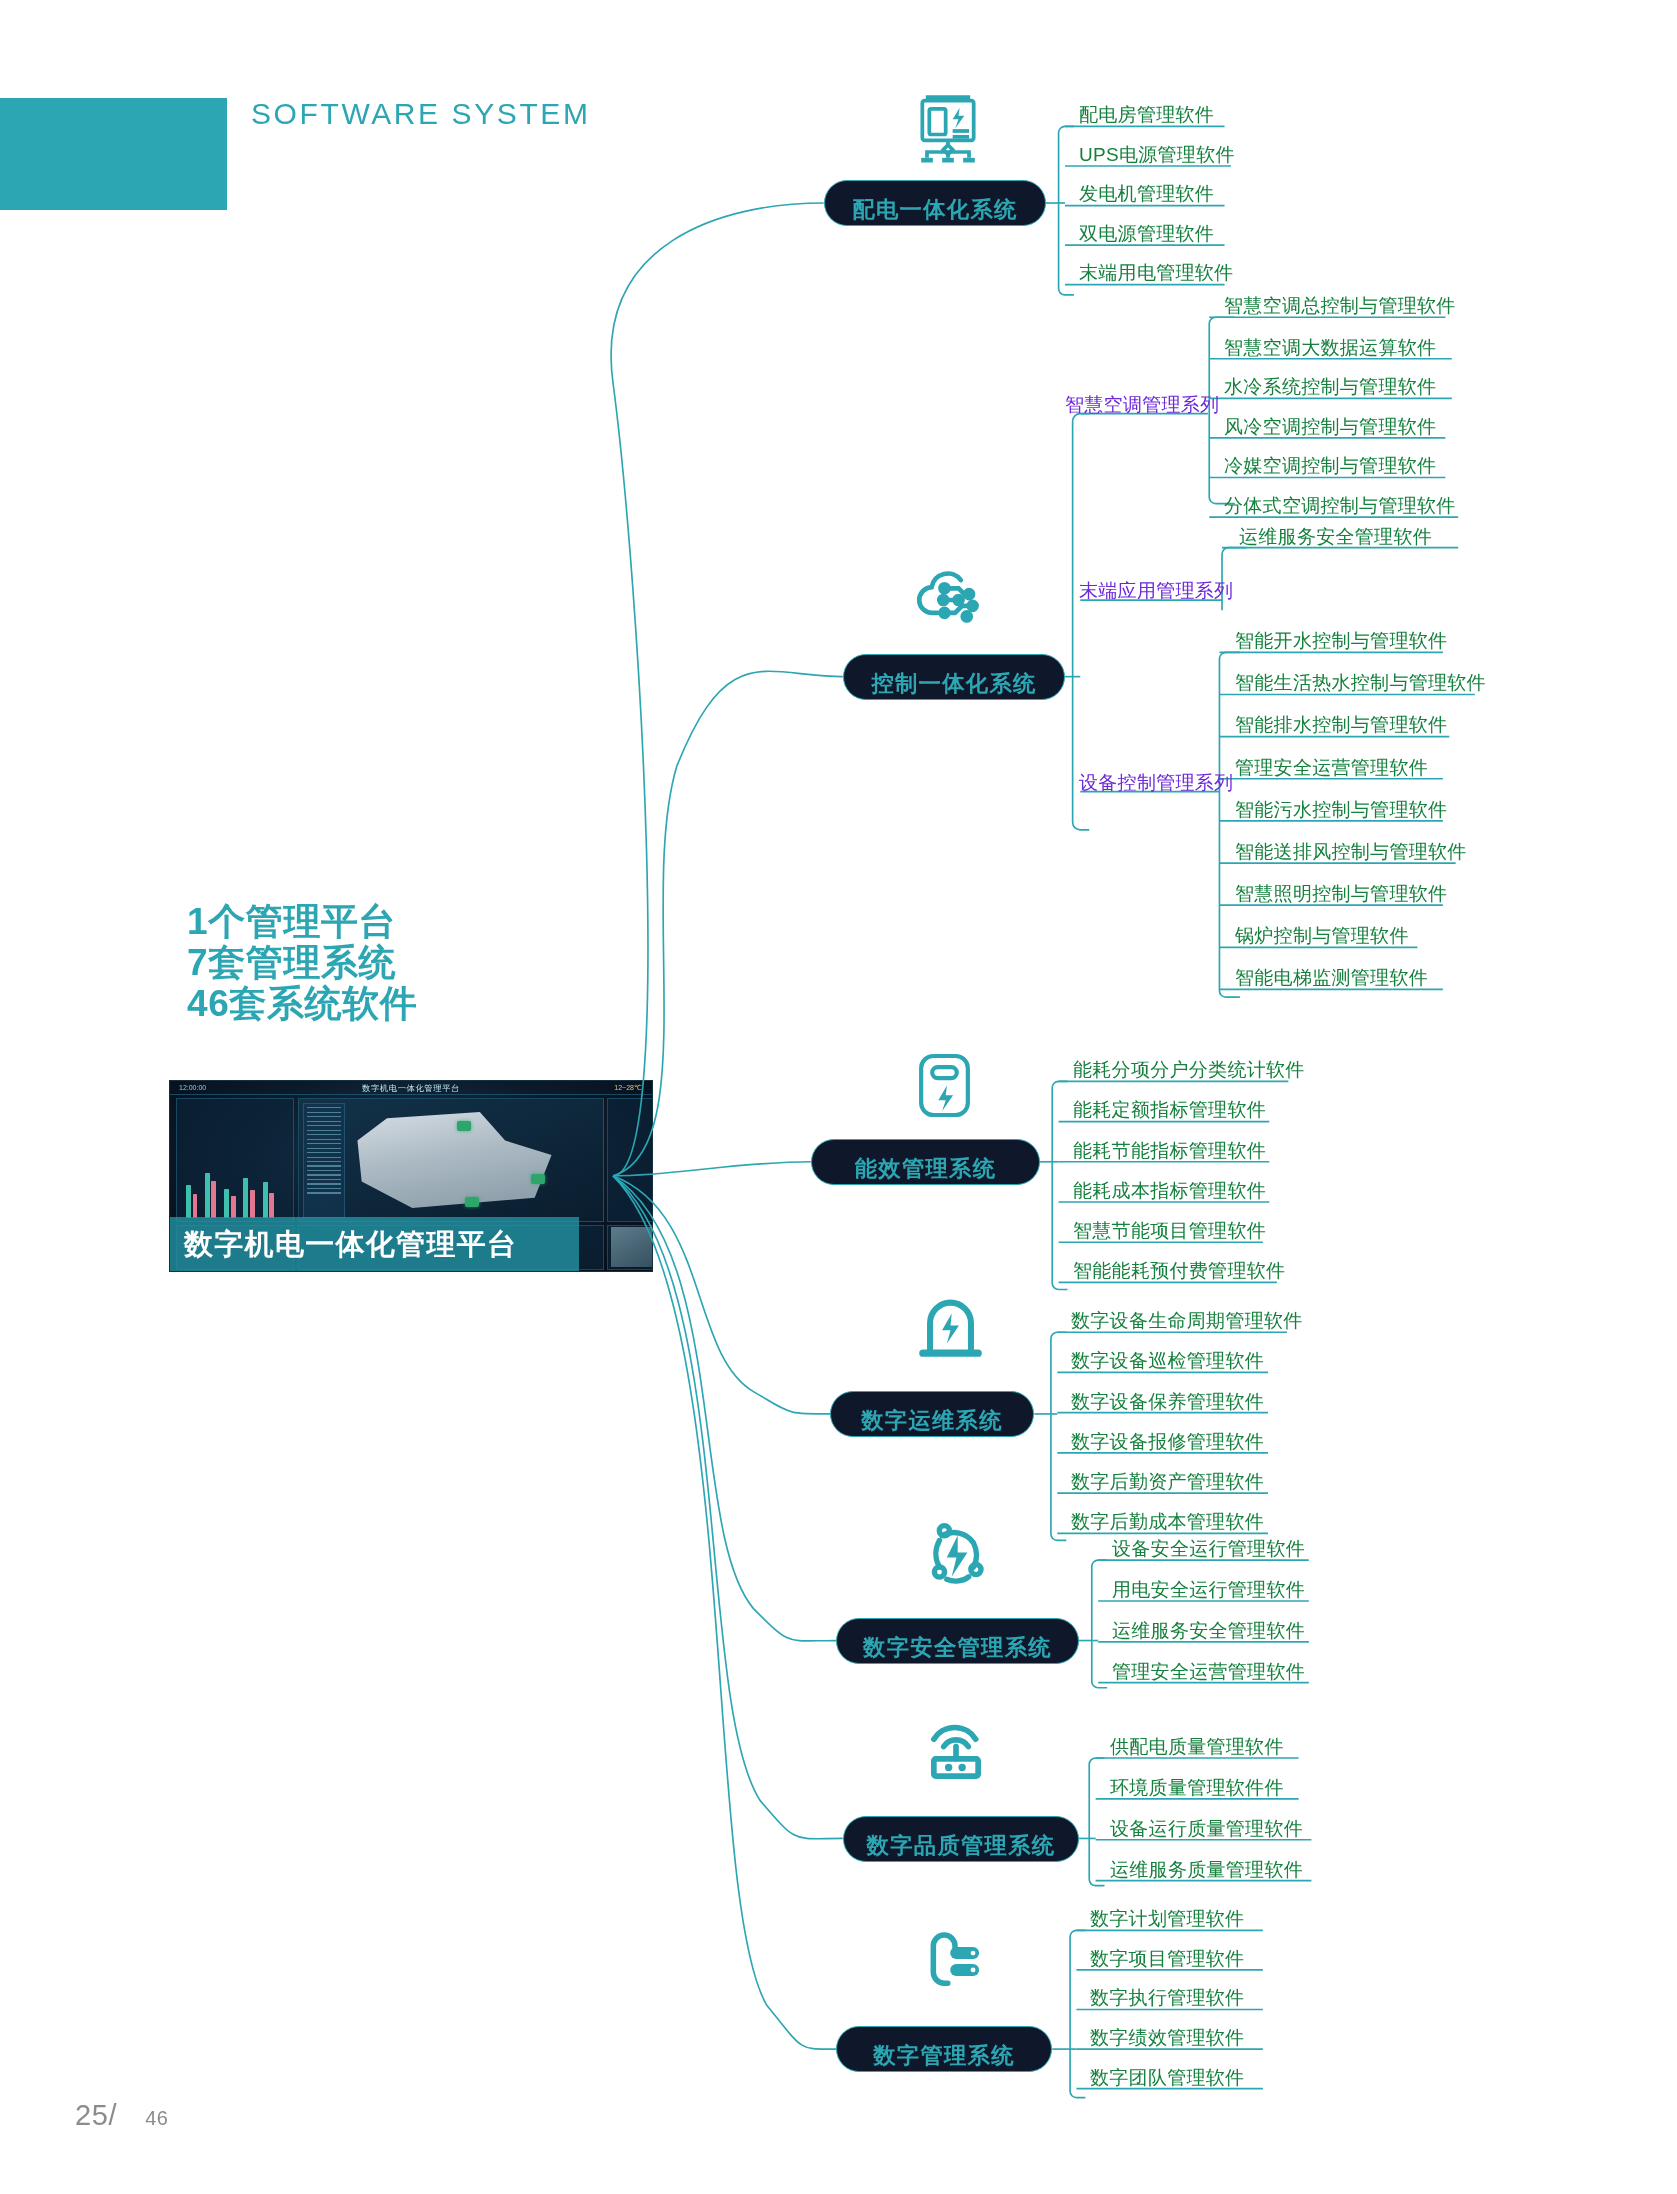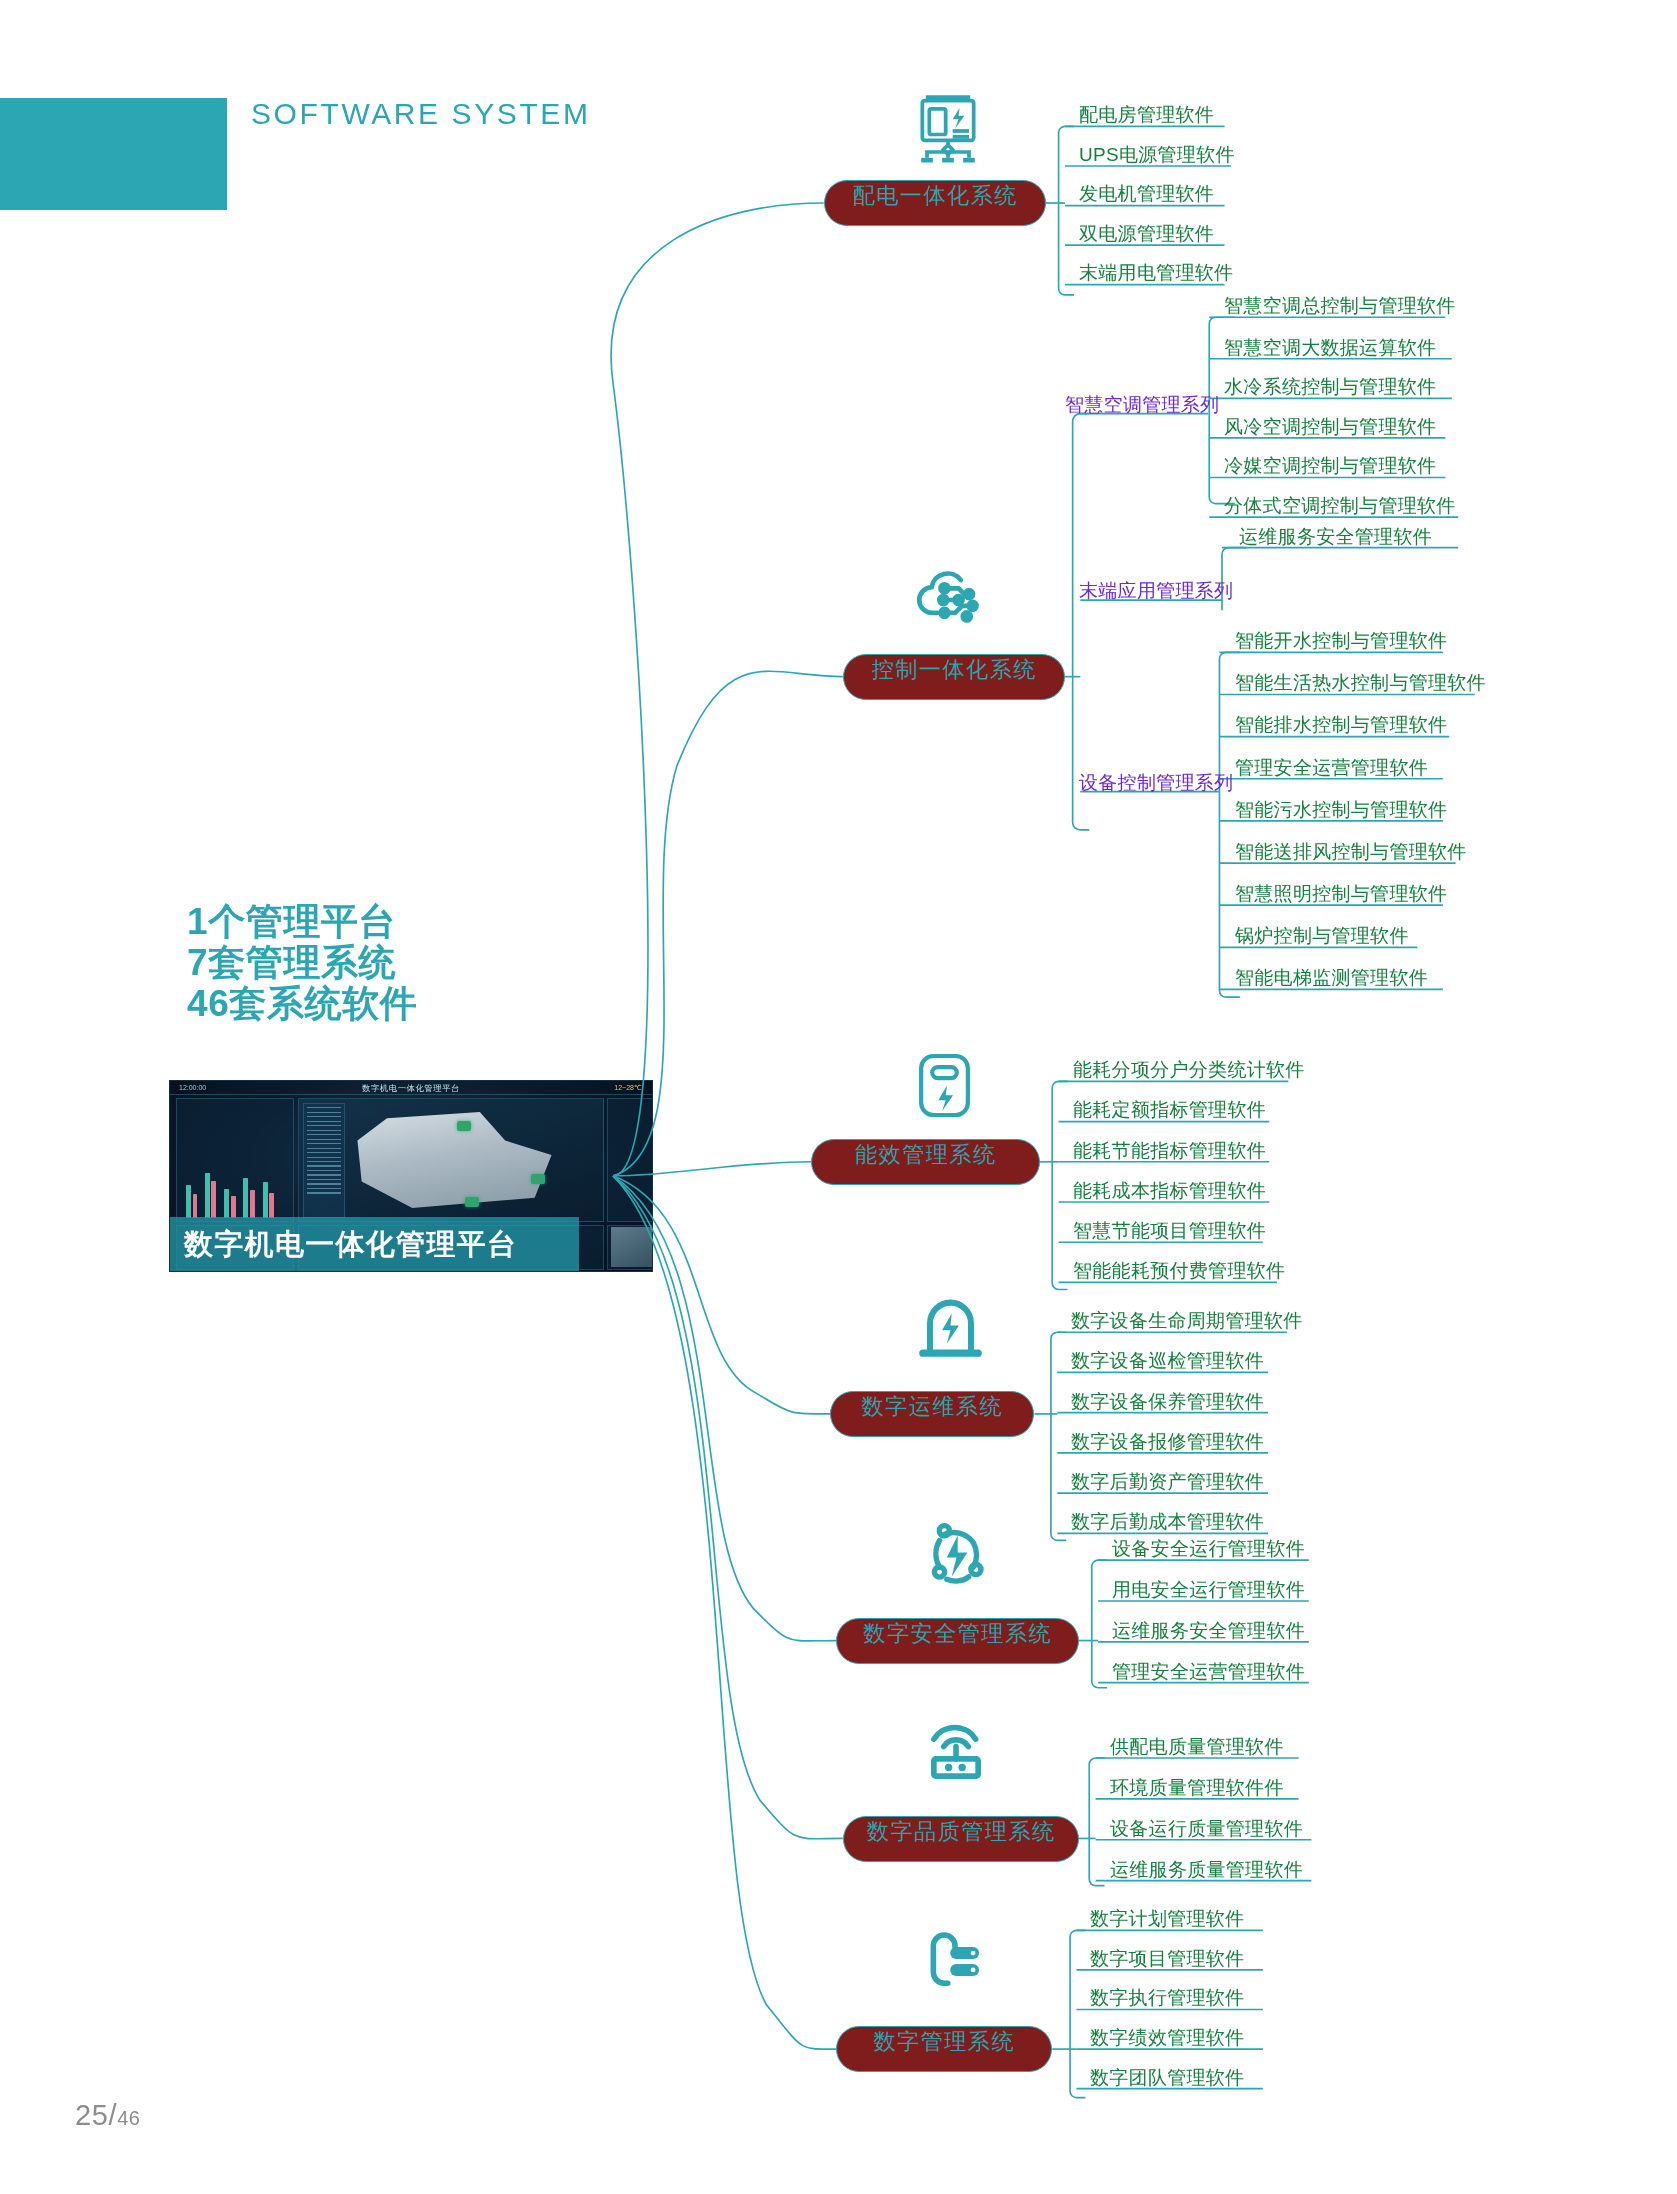--- a/index.html
+++ b/index.html
@@ -102,23 +102,23 @@
   .dash-cam {
     position: absolute; left: 441px; top: 146px; width: 70px; height: 40px;
     background: linear-gradient(150deg,#5c7c8c,#2c4554);
   }
 
   
   svg.map { position: absolute; left: 0; top: 0; width: 1678px; height: 2194px; }
 
   
   .pill {
-    position: absolute; display: flex; align-items: flex-start; justify-content: center;
+    position: absolute; display: flex; align-items: flex-end; justify-content: center;
     border: 1.3px solid #2CA6B2; border-radius: 25.5px;
-    color: #2CA6B2; font-weight: 400; background: #7f1d1d;
+    color: #2CA6B2; font-weight: 700; background: #0f172a;
     white-space: nowrap; letter-spacing: 1.3px;
   }
   .pill-1 { height: 46px; font-size: 22.3px; }
 
   
   .leaf {
     position: absolute; color: #15803d; font-size: 19px;
     white-space: nowrap; letter-spacing: 0.3px;
   }
   .sub {
@@ -127,21 +127,21 @@
   }
 
   
   .ico { position: absolute; }
 
   
   .pagenum {
     position: absolute; left: 75px; top: 2099px;
     color: #8c8c8c; font-size: 29px; letter-spacing: 0.6px;
   }
-  .pagenum small { font-size: 20px; }
+  .pagenum small { font-size: 20px; margin-left: 28px; }
 </style>
 </head>
 <body>
 
 <div id="page">
 
   <div class="hdr-block"></div>
   <div class="hdr-en">SOFTWARE SYSTEM</div>
 
   <div class="stats">

